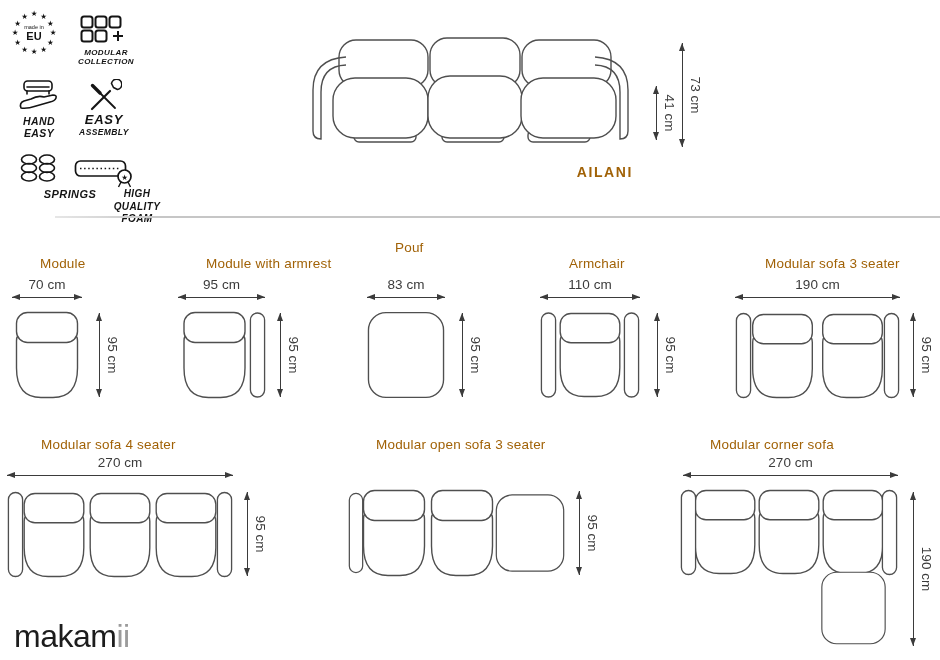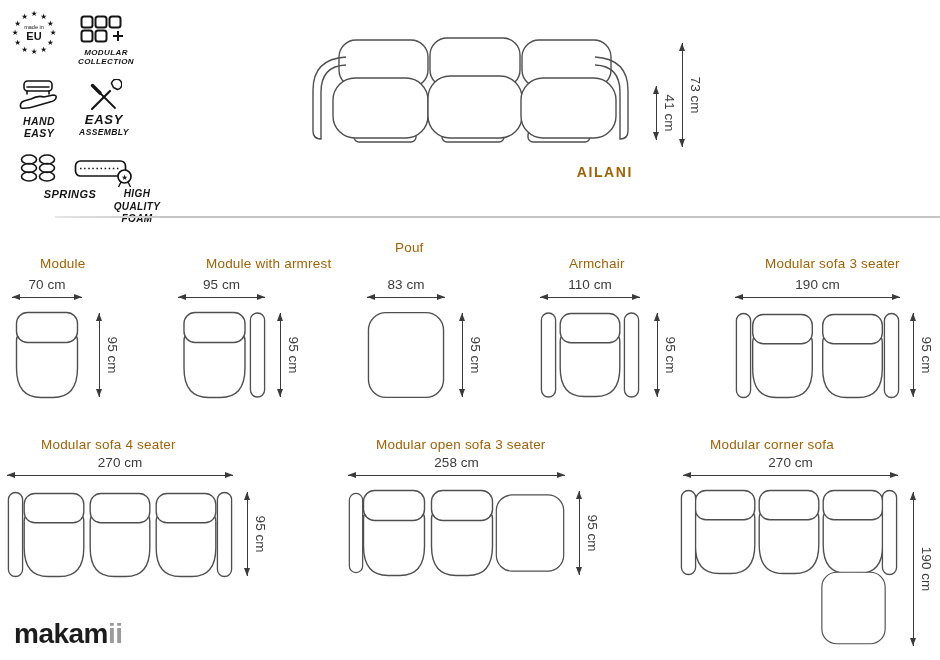--- a/index.html
+++ b/index.html
@@ -27,21 +27,21 @@
   .vline{position:absolute;left:0;top:0;bottom:0;width:1px;background:#3b3b3b;}
   .vline::before{content:"";position:absolute;top:0;left:-3px;width:0;height:0;
     border-left:3.5px solid transparent;border-right:3.5px solid transparent;border-bottom:8px solid #3b3b3b;}
   .vline::after{content:"";position:absolute;bottom:0;left:-3px;width:0;height:0;
     border-left:3.5px solid transparent;border-right:3.5px solid transparent;border-top:8px solid #3b3b3b;}
   .vdim-label{position:absolute;left:6px;top:50%;transform:translateY(-50%);
     writing-mode:vertical-rl;font-size:13.5px;color:#3b3b3b;white-space:nowrap;}
 
   .title{position:absolute;font-size:14px;font-weight:700;letter-spacing:1.6px;text-align:right;color:#a16207;}
   .divider{position:absolute;height:1.5px;background:linear-gradient(to right,#e6e6e6,#c6c6c6 12%,#c6c6c6);}
-  .logo{position:absolute;font-size:28px;font-weight:700;letter-spacing:-.5px;}
+  .logo{position:absolute;font-size:32px;font-weight:400;letter-spacing:-.5px;}
   .logo .accent{color:#9b9b9b;}
   svg{display:block;}
 </style>
 </head>
 <body>
 
 <div class="canvas">
 
   <svg width="0" height="0" style="position:absolute">
     <defs>
@@ -282,24 +282,20 @@
       <use href="#s-arm" x="0" width="17" height="91"></use>
       <use href="#s-arm" x="209" width="17" height="91"></use>
     </svg>
   </div>
   <div class="vdim" style="left:247px;top:492px;height:84px">
     <div class="vline"></div>
     <div class="vdim-label">95 cm</div>
   </div>
 
   <div class="plabel" style="left:348px;top:437px">Modular open sofa 3 seater</div>
-  <div class="hdim" style="left:348px;top:455px;width:217px">
-    <div class="hdim-label">258 cm</div>
-    <div class="hline"></div>
-  </div>
   <div class="abs" style="left:348px;top:489px">
     <svg width="217" height="88" viewBox="0 0 217 88">
       <use href="#s-mod" x="11" width="70" height="88"></use>
       <use href="#s-mod" x="79" width="70" height="88"></use>
       <use href="#s-pouf" x="147" y="3" width="70" height="82"></use>
       <use href="#s-arm" x="0" width="16" height="88"></use>
     </svg>
   </div>
   <div class="vdim" style="left:579px;top:491px;height:84px">
     <div class="vline"></div>

